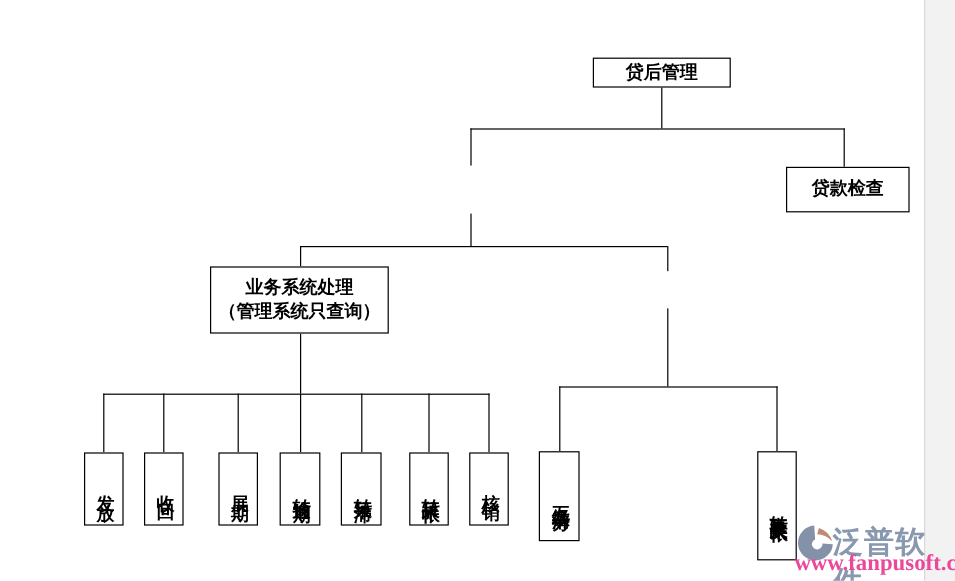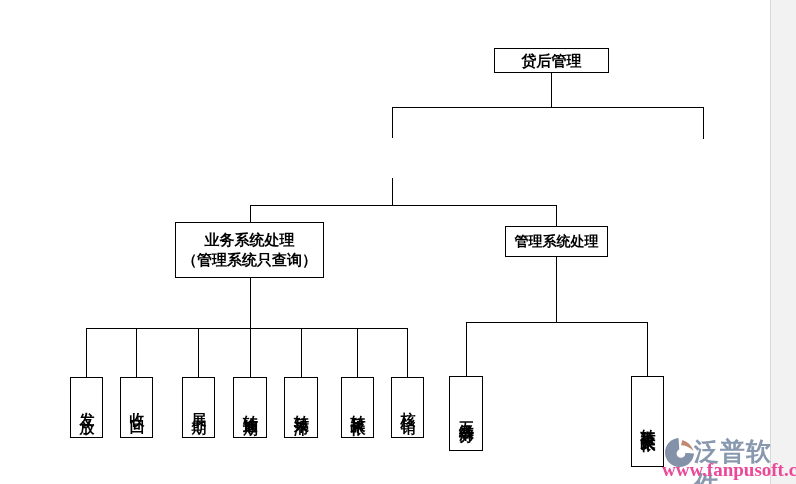--- a/index.html
+++ b/index.html
@@ -103,24 +103,24 @@
   <div class="line" style="left:357px; top:328px; width:1px;   height:49px;"></div>
   <div class="line" style="left:407px; top:328px; width:1px;   height:49px;"></div>
 
   <div class="line" style="left:556px; top:257px; width:1px;   height:65px;"></div>
   <div class="line" style="left:466px; top:322px; width:182px; height:1px;"></div>
   <div class="line" style="left:466px; top:322px; width:1px;   height:54px;"></div>
   <div class="line" style="left:647px; top:322px; width:1px;   height:54px;"></div>
 
   <div class="node h15" style="left:494px; top:48px; width:115px; height:25px;">贷后管理</div>
 
+  <div class="node h15" style="left:655px; top:139px; width:103px; height:38px;">贷款检查</div>
 
   <div class="node h15" style="left:175px; top:222px; width:149px; height:56px;">业务系统处理
 （管理系统只查询）</div>
-  <div class="node h14" style="left:505px; top:226px; width:103px; height:31px;">管理系统处理</div>
 
   <div class="node vnode ls8" style="left:70px;  top:377px; width:33px; height:61px;">发放</div>
   <div class="node vnode ls8" style="left:120px; top:377px; width:33px; height:61px;">收回</div>
   <div class="node vnode ls8" style="left:182px; top:377px; width:33px; height:61px;">展期</div>
   <div class="node vnode ls3" style="left:233px; top:377px; width:34px; height:61px;">转逾期</div>
   <div class="node vnode ls3" style="left:284px; top:377px; width:34px; height:61px;">转呆滞</div>
   <div class="node vnode ls3" style="left:341px; top:377px; width:33px; height:61px;">转呆帐</div>
   <div class="node vnode ls8" style="left:391px; top:377px; width:33px; height:61px;">核销</div>
 
   <div class="node vnode ls2" style="left:449px; top:376px; width:34px; height:75px;">五级清分</div>

